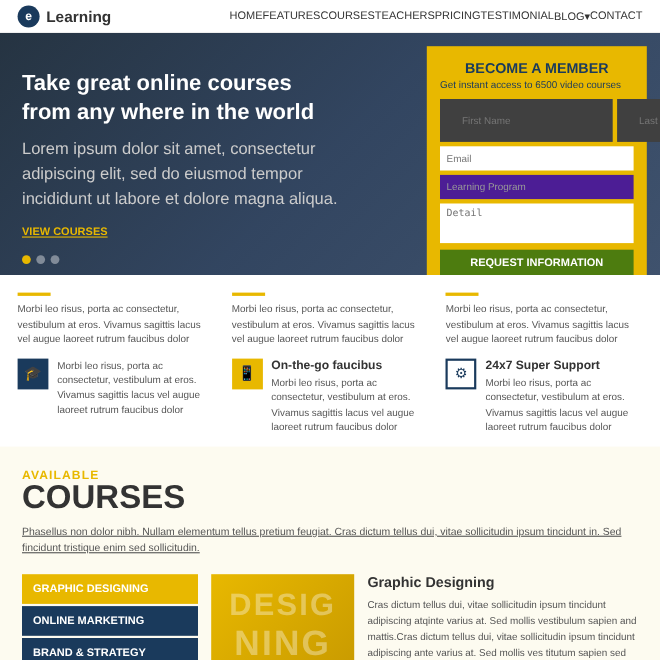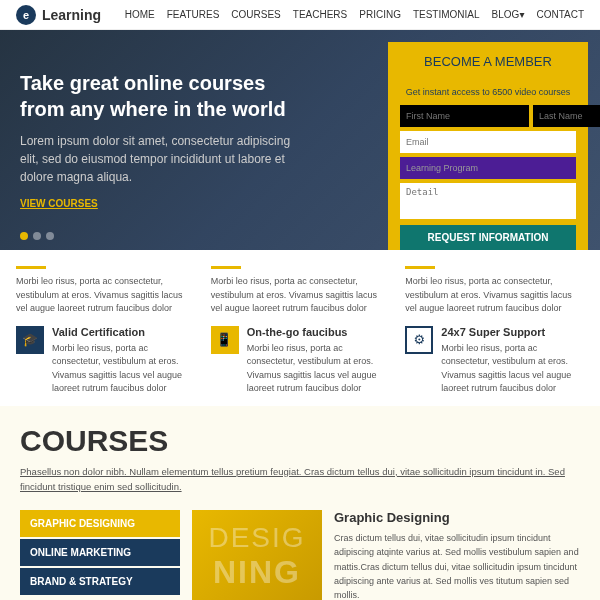--- a/index.html
+++ b/index.html
@@ -21,21 +21,21 @@
       gap: 6px;
     }
     .logo-circle {
       width: 20px; height: 20px;
       background: #1a3a5c;
       border-radius: 50%;
       display: flex; align-items: center; justify-content: center;
       color: #fff; font-weight: bold; font-size: 11px;
     }
     .logo-text { font-size: 14px; font-weight: bold; color: #333; }
-    .nav { display: flex; gap: 12px; }
+    .nav { display: flex; }
     .nav-item { font-size: 10px; color: #333; text-transform: uppercase; cursor: pointer; }
 
     
     .hero {
       position: relative;
       height: 220px;
       background: linear-gradient(rgba(0,0,0,0.55), rgba(0,0,0,0.55)), #2a3a4a;
       display: flex;
       align-items: center;
       overflow: hidden;
@@ -52,21 +52,21 @@
       width: 55%;
     }
     .hero-title {
       font-size: 20px;
       font-weight: bold;
       color: #fff;
       line-height: 1.3;
       margin-bottom: 10px;
     }
     .hero-desc {
-      font-size: 12px;
+      font-size: 15px;
       color: #ccc;
       line-height: 1.5;
       margin-bottom: 10px;
     }
     .hero-link {
       font-size: 10px;
       color: #e8b800;
       text-transform: uppercase;
       font-weight: bold;
       cursor: pointer;
@@ -92,39 +92,38 @@
       position: absolute;
       right: 12px;
       top: 12px;
       width: 200px;
       background: #e8b800;
       padding: 12px;
       z-index: 3;
     }
     .membership-title {
       font-size: 13px;
-      font-weight: normal;
+      font-weight: bold;
       color: #1a3a5c;
       text-align: center;
       text-transform: uppercase;
-      margin-bottom: 18px;
+      margin-bottom: 3px;
     }
     .membership-subtitle {
       font-size: 9px;
       color: #1a3a5c;
-      text-align: center;
       margin-bottom: 8px;
     }
     .form-row { display: flex; gap: 4px; margin-bottom: 4px; }
     .form-input {
       flex: 1;
-      height: 22px;
+      height: 39px;
       border: none;
-      background: #000000;
-      padding: 0 6px;
+      background: #404040;
+      padding: 0 20px;
       font-size: 9px;
       color: #999;
     }
     .form-input-full {
       width: 100%;
       height: 22px;
       border: none;
       background: #fff;
       padding: 0 6px;
       font-size: 9px;
@@ -150,21 +149,21 @@
       background: #fff;
       padding: 4px 6px;
       font-size: 9px;
       color: #999;
       resize: none;
       margin-bottom: 6px;
       display: block;
     }
     .form-btn {
       width: 100%;
-      background: #0f766e;
+      background: #4d7c0f;
       color: #fff;
       border: none;
       padding: 7px 0;
       font-size: 10px;
       text-transform: uppercase;
       cursor: pointer;
       font-weight: bold;
     }
 
     
@@ -352,21 +351,20 @@
 
 <section class="features-section">
   <div class="features-grid">
 
     <div class="feature-col">
       <div class="feature-bar"></div>
       <p class="feature-text-only">Morbi leo risus, porta ac consectetur, vestibulum at eros. Vivamus sagittis lacus vel augue laoreet rutrum faucibus dolor</p>
       <div class="feature-icon-row">
         <div class="feature-icon-box">🎓</div>
         <div class="feature-body">
-          <div class="feature-heading">Valid Certification</div>
           <p class="feature-text-only">Morbi leo risus, porta ac consectetur, vestibulum at eros. Vivamus sagittis lacus vel augue laoreet rutrum faucibus dolor</p>
         </div>
       </div>
     </div>
 
     <div class="feature-col">
       <div class="feature-bar"></div>
       <p class="feature-text-only">Morbi leo risus, porta ac consectetur, vestibulum at eros. Vivamus sagittis lacus vel augue laoreet rutrum faucibus dolor</p>
       <div class="feature-icon-row">
         <div class="feature-icon-box yellow">📱</div>
@@ -386,34 +384,35 @@
           <div class="feature-heading">24x7 Super Support</div>
           <p class="feature-text-only">Morbi leo risus, porta ac consectetur, vestibulum at eros. Vivamus sagittis lacus vel augue laoreet rutrum faucibus dolor</p>
         </div>
       </div>
     </div>
 
   </div>
 </section>
 
 <section class="courses-section">
+  <div class="available-label">AVAILABLE</div>
   <div class="courses-title">COURSES</div>
   <p class="courses-desc">Phasellus non dolor nibh. Nullam elementum tellus pretium feugiat.
 Cras dictum tellus dui, vitae sollicitudin ipsum tincidunt in. Sed fincidunt tristique enim sed sollicitudin.</p>
 
   <div class="courses-layout">
     <div class="courses-list">
       <div class="course-item active">GRAPHIC DESIGNING</div>
       <div class="course-item dark">ONLINE MARKETING</div>
       <div class="course-item dark">BRAND &amp; STRATEGY</div>
     </div>
 
     <div class="course-thumbnail">
       <div class="thumbnail-overlay">
-        <div style="font-size:28px; font-weight:400; color:rgba(255,255,255,0.35); letter-spacing:2px;">DESIG</div>
+        <div style="font-size:28px; font-weight:700; color:rgba(255,255,255,0.35); letter-spacing:2px;">DESIG</div>
         <div style="font-size:32px; font-weight:700; color:rgba(255,255,255,0.35); letter-spacing:2px;">NING</div>
       </div>
     </div>
 
     <div class="course-detail">
       <div class="course-detail-title">Graphic Designing</div>
       <p class="course-detail-text">Cras dictum tellus dui, vitae sollicitudin ipsum tincidunt adipiscing atqinte varius at. Sed mollis vestibulum sapien and mattis.Cras dictum tellus dui, vitae sollicitudin ipsum tincidunt adipiscing ante varius at. Sed mollis ves titutum sapien sed mollis.</p>
     </div>
   </div>
 </section>

